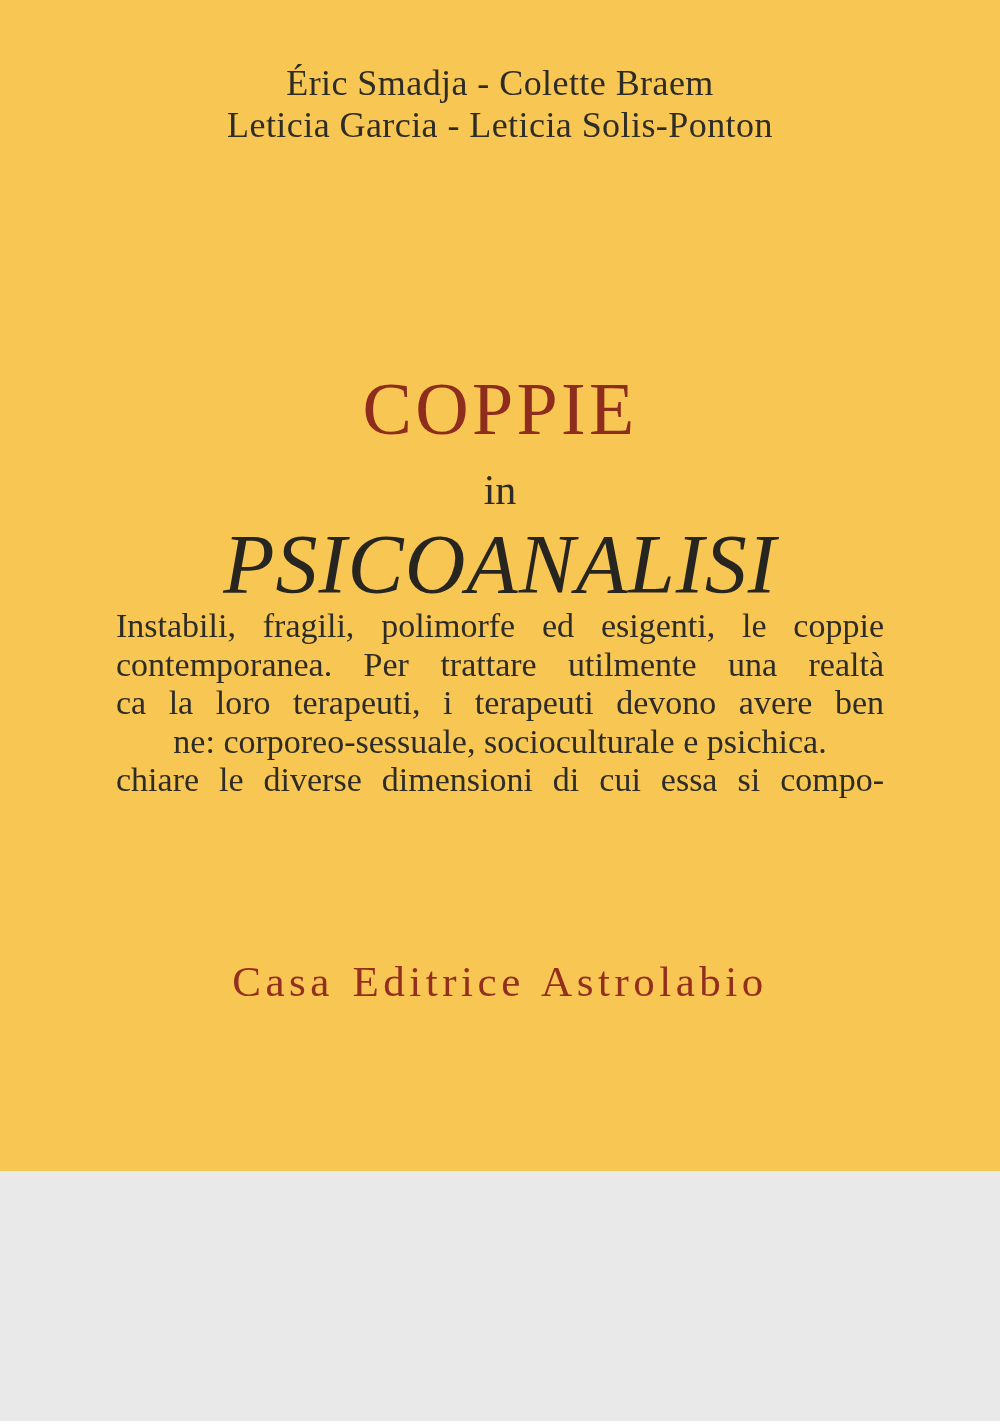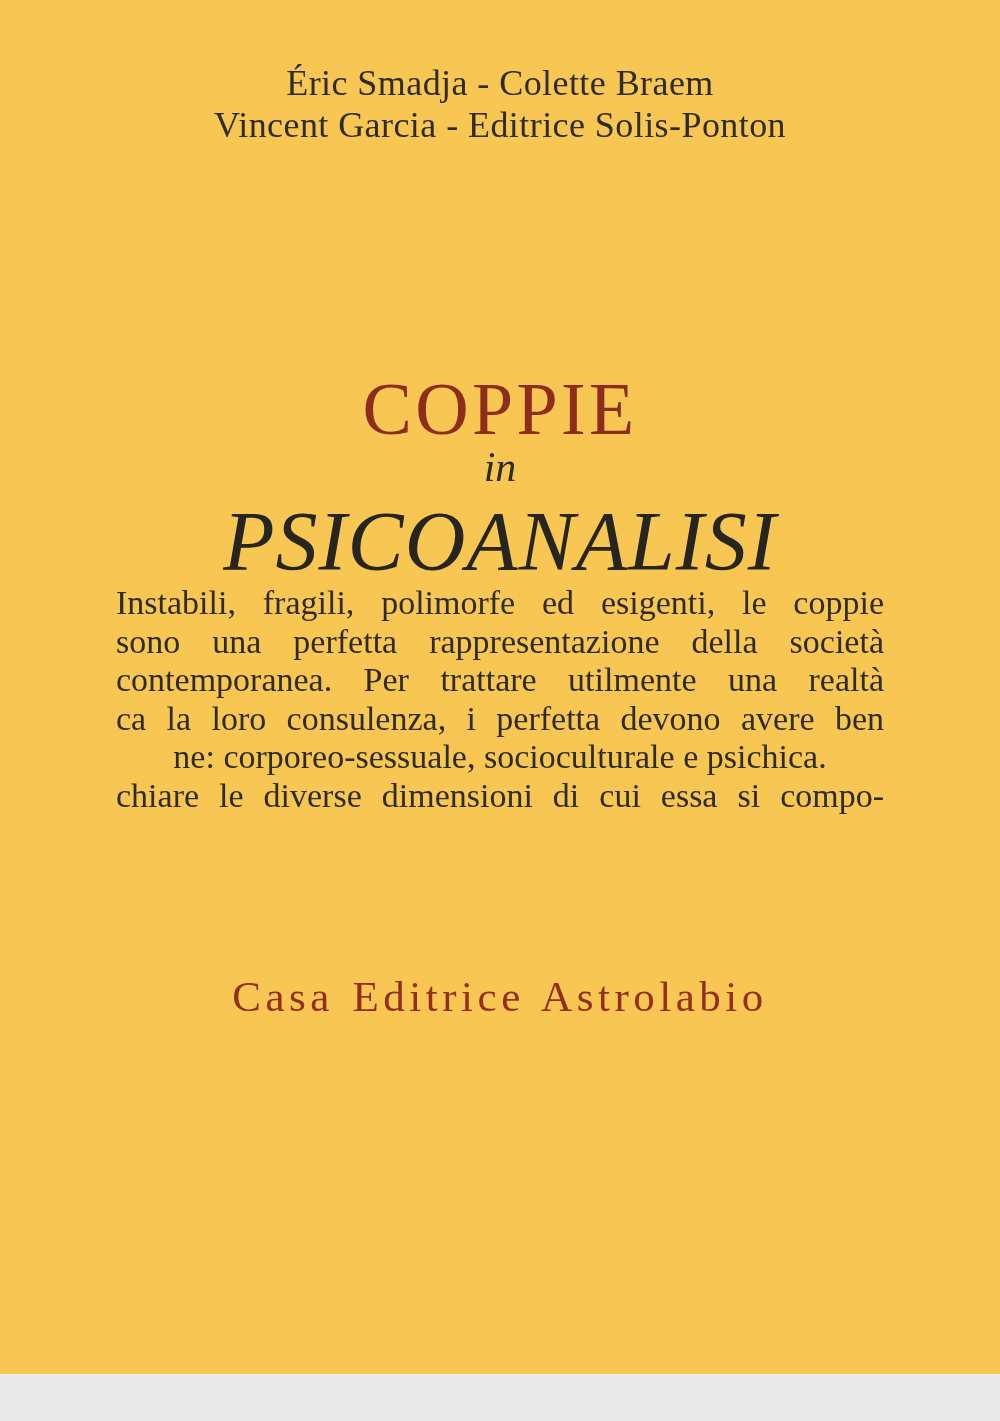--- a/index.html
+++ b/index.html
@@ -9,21 +9,21 @@
     --publisher-red: #942f1f;
   }
   * { margin: 0; padding: 0; box-sizing: border-box; }
   html, body { background: #e9e9e9; }
   body {
     font-family: "Liberation Serif", "DejaVu Serif", serif;
     width: 1000px;
   }
   .cover {
     width: 1000px;
-    height: 1374px;
+    height: 1171px;
     background: var(--bg);
     color: var(--ink);
     text-align: center;
     overflow: hidden;
   }
   .authors {
     margin-top: 62px;
     font-size: 36px;
     line-height: 1.17;
     letter-spacing: 0.012em;
@@ -32,24 +32,23 @@
   .title-block { margin-top: 226px; }
   .title-main {
     font-size: 74px;
     line-height: 1;
     letter-spacing: 0.045em;
     color: var(--title-red);
     font-weight: normal;
     text-align: center;
   }
   .title-conn {
-    margin-top: 0;
+    margin-top: 23px;
     font-size: 42px;
     line-height: 1;
-    font-style: italic;
     color: var(--ink);
     font-weight: normal;
   }
   .title-sub {
     margin-top: 12px;
     font-size: 84px;
     line-height: 1;
     font-style: italic;
     letter-spacing: 0.012em;
     color: #26251f;
@@ -79,33 +78,32 @@
     color: var(--publisher-red);
   }
 </style>
 </head>
 <body>
 
 <div class="cover">
 
   <div class="authors">
     <div>Éric Smadja - Colette Braem</div>
-    <div>Vincent Garcia - Editrice Solis-Ponton</div>
+    <div>Leticia Garcia - Leticia Solis-Ponton</div>
   </div>
 
   <div class="title-block">
     <h1 class="title-main">COPPIE</h1>
     <div class="title-conn">in</div>
     <h1 class="title-sub">PSICOANALISI</h1>
   </div>
 
   <div class="blurb">
     <div class="blurb-line">Instabili, fragili, polimorfe ed esigenti, le coppie</div>
-    <div class="blurb-line">sono una perfetta rappresentazione della società</div>
     <div class="blurb-line">contemporanea. Per trattare utilmente una realtà</div>
-    <div class="blurb-line">ca la loro consulenza, i perfetta devono avere ben</div>
+    <div class="blurb-line">ca la loro terapeuti, i terapeuti devono avere ben</div>
     <div class="blurb-line last">ne: corporeo-sessuale, socioculturale e psichica.</div>
     <div class="blurb-line">chiare le diverse dimensioni di cui essa si compo-</div>
   </div>
 
   <div class="publisher">Casa Editrice Astrolabio</div>
 
 </div>
 
 </body></html>

